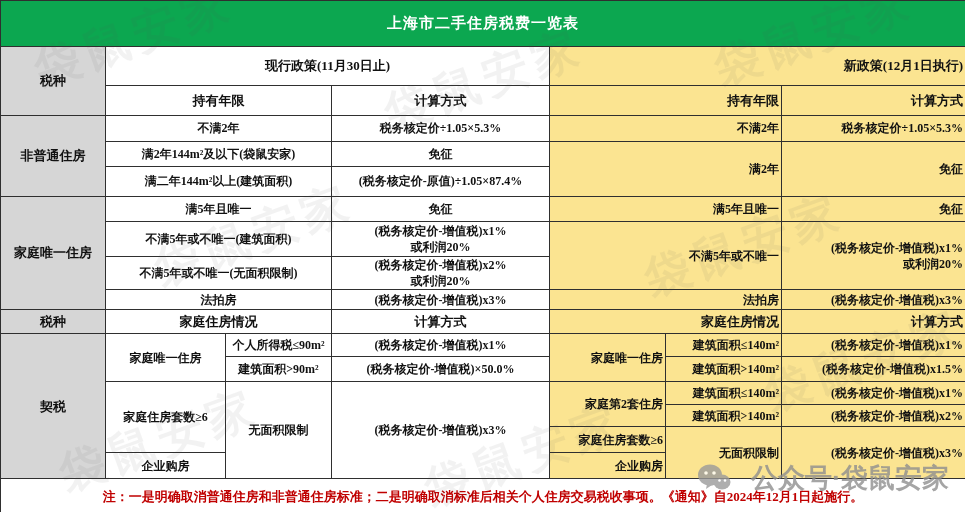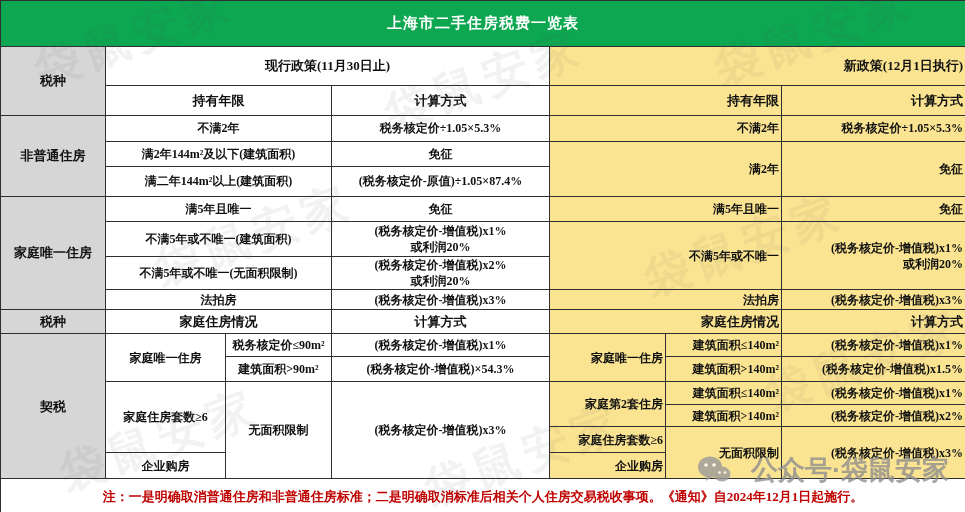--- a/index.html
+++ b/index.html
@@ -12,21 +12,21 @@
   td{border:1px solid var(--border);text-align:center;vertical-align:middle;
      font-weight:bold;font-size:12px;line-height:1.35;padding:0 2px;
      white-space:pre-line;color:#111;background:#fff;}
   td.title{background:var(--green);color:#fff;font-size:15px;letter-spacing:1px;border:1px solid var(--border);}
   td.gray{background:var(--gray);font-size:13px;}
   td.yellow{background:var(--yellow);text-align:right;}
   td.hdr{font-size:13px;margin-top:24px;}
   td.note{color:var(--note_red);font-size:13px;background:#fff;}
   .wm{position:absolute;z-index:2;color:#555;opacity:0.07;font-size:46px;font-weight:bold;
       letter-spacing:6px;transform:rotate(-20deg);pointer-events:none;white-space:nowrap;}
-  .badge{position:absolute;z-index:3;right:16px;bottom:24px;display:flex;align-items:center;gap:20px;
+  .badge{position:absolute;z-index:3;right:16px;bottom:16px;display:flex;align-items:center;gap:20px;
          color:#8f8f8f;opacity:0.8;font-size:27px;font-weight:bold;
          font-family:"Liberation Sans","DejaVu Sans",sans-serif;pointer-events:none;}
   .badge svg{display:block;}
 </style>
 </head>
 <body>
 
 <div class="sheet">
 
   <span class="wm" style="left:30px;top:6px;">袋鼠安家</span>
@@ -67,21 +67,21 @@
     </tr>
 
     <tr style="height:26px">
       <td class="gray" rowspan="3">非普通住房</td>
       <td colspan="2">不满2年</td>
       <td>税务核定价÷1.05×5.3%</td>
       <td class="yellow" colspan="2">不满2年</td>
       <td class="yellow">税务核定价÷1.05×5.3%</td>
     </tr>
     <tr style="height:25px">
-      <td colspan="2">满2年144m²及以下(建筑面积)</td>
+      <td colspan="2">满2年144m²及以下(袋鼠安家)</td>
       <td>免征</td>
       <td class="yellow" colspan="2" rowspan="2">满2年</td>
       <td class="yellow" rowspan="2">免征</td>
     </tr>
     <tr style="height:30px">
       <td colspan="2">满二年144m²以上(建筑面积)</td>
       <td>(税务核定价-原值)÷1.05×87.4%</td>
     </tr>
 
     <tr style="height:25px">
@@ -115,29 +115,29 @@
       <td class="gray hdr">税种</td>
       <td class="hdr" colspan="2">家庭住房情况</td>
       <td class="hdr">计算方式</td>
       <td class="hdr yellow" colspan="2">家庭住房情况</td>
       <td class="hdr yellow">计算方式</td>
     </tr>
 
     <tr style="height:23px">
       <td class="gray" rowspan="6">契税</td>
       <td rowspan="2">家庭唯一住房</td>
-      <td>税务核定价≤90m²</td>
+      <td>个人所得税≤90m²</td>
       <td>(税务核定价-增值税)x1%</td>
       <td class="yellow" rowspan="2">家庭唯一住房</td>
       <td class="yellow">建筑面积≤140m²</td>
       <td class="yellow">(税务核定价-增值税)x1%</td>
     </tr>
     <tr style="height:25px">
       <td>建筑面积&gt;90m²</td>
-      <td>(税务核定价-增值税)×54.3%</td>
+      <td>(税务核定价-增值税)×50.0%</td>
       <td class="yellow">建筑面积&gt;140m²</td>
       <td class="yellow">(税务核定价-增值税)x1.5%</td>
     </tr>
     <tr style="height:23px">
       <td rowspan="3">家庭住房套数≥6</td>
       <td rowspan="4">无面积限制</td>
       <td rowspan="4">(税务核定价-增值税)x3%</td>
       <td class="yellow" rowspan="2">家庭第2套住房</td>
       <td class="yellow">建筑面积≤140m²</td>
       <td class="yellow">(税务核定价-增值税)x1%</td>

